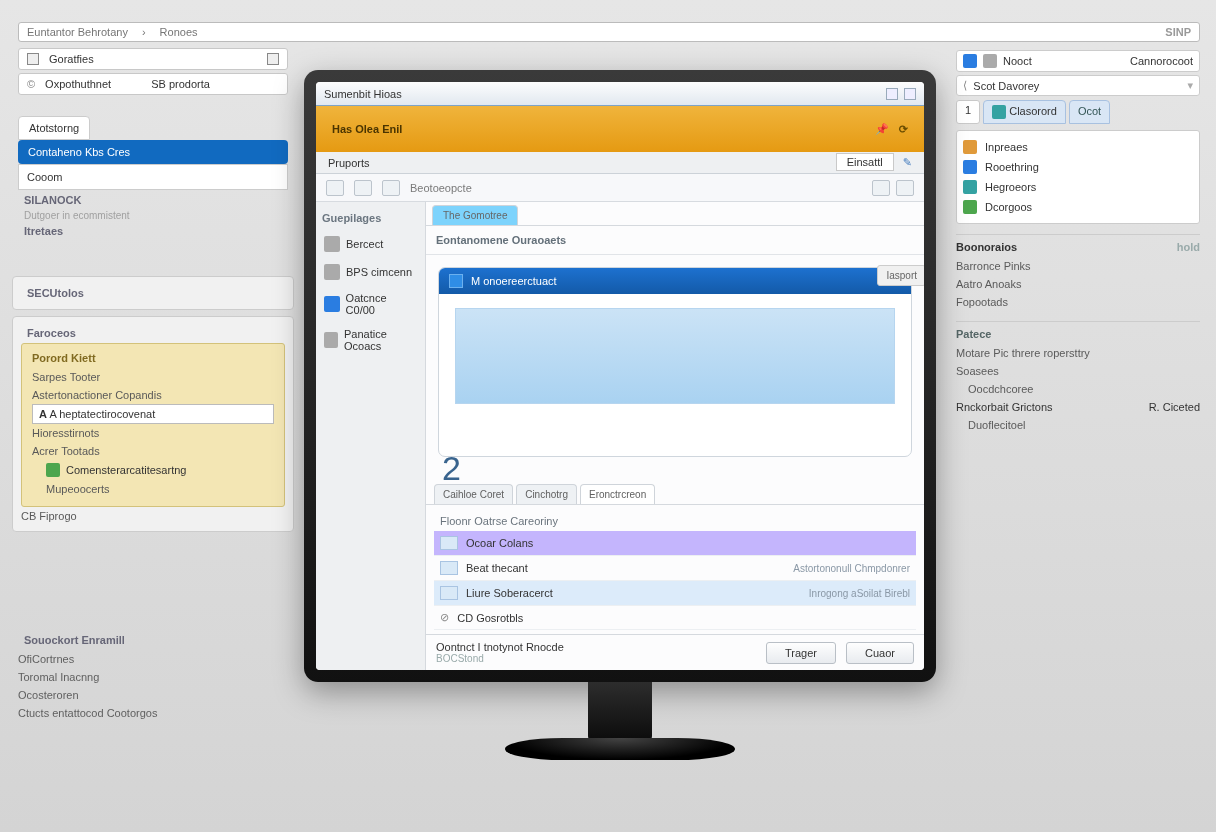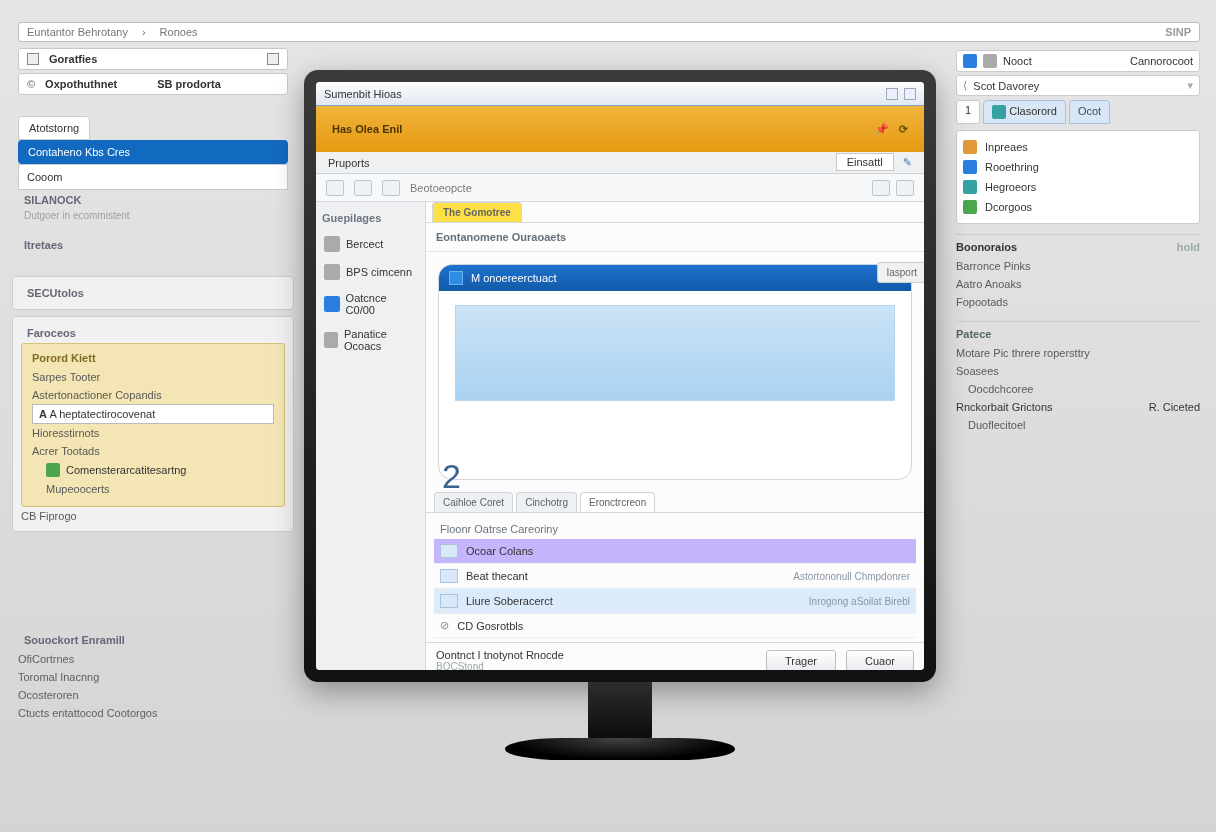--- a/index.html
+++ b/index.html
@@ -7,21 +7,21 @@
 body { background: linear-gradient(#e6e6e6, #d4d4d4); position: relative; }
 
 
 .bg { position:absolute; inset:0; filter: blur(.3px); }
 
 .bg-top-strip { position:absolute; left:18px; top:22px; right:16px; height:20px;
   background:#fff; border:1px solid #bbb; border-radius:3px; display:flex; align-items:center; padding:3px 8px; gap:14px;}
 .bg-top-strip span { color:#767676; }
 .bg-top-strip .right { margin-left:auto; color:#999; font-weight:600;}
 
-.bg-toolbars { position:absolute; left:18px; top:48px; width:270px;font-weight:bold; }
+.bg-toolbars { position:absolute; left:18px; top:48px; width:270px; }
 .toolbar-row { background:#fff; border:1px solid #c8c8c8; border-radius:3px; margin-bottom:3px;
   display:flex; align-items:center; padding:4px 8px; gap:10px;}
 .toolbar-row .sq{width:12px;height:12px;border:1px solid #888;background:#eee;}
 .toolbar-row.wide{width:270px;}
 
 .bg-nav1 { position:absolute; left:18px; top:116px; width:270px; }
 .tab-like { border:1px solid #ccc; background:#fff; border-radius:4px 4px 0 0; padding:5px 10px; color:#6a6a6a; display:inline-block;}
 .blue-bar { background:#116ac0; color:#fff; padding:6px 10px; border-radius:4px;}
 .gray-card{ background:#fff; border:1px solid #ccc; padding:6px 8px;}
 .subhead { color:#667; font-weight:600; padding:4px 6px;}
@@ -65,24 +65,24 @@
 .tool-row .btn{width:18px;height:16px;border:1px solid #bcc4cc;background:#eef2f5;border-radius:2px;}
 
 .body-split{ display:flex; flex:1; min-height:0;}
 .nav-col { width:110px; background:#eef0f2; border-right:1px solid #d5d9de; padding:8px 6px;}
 .nav-col h5{color:#6b7680;font-weight:600;padding:2px 0 6px;}
 .nav-col .ni{display:flex;gap:6px;align-items:center;padding:6px 2px;color:#5a6470;}
 .nav-col .ni .ico{width:16px;height:16px;}
 
 .center-col { flex:1; display:flex; flex-direction:column; background:#fcfcfd;}
 .cc-tabs{height:24px;border-bottom:1px solid #d5d9de;display:flex;align-items:flex-end;padding:0 6px;}
-.cc-tabs .t{border:1px solid #cfd4da;border-bottom:none;background:#fde047;padding:4px 10px;border-radius:4px 4px 0 0;font-size:10px;color:#666;font-weight:bold;}
+.cc-tabs .t{border:1px solid #cfd4da;border-bottom:none;background:#7dd3fc;padding:4px 10px;border-radius:4px 4px 0 0;font-size:10px;color:#666;}
 .cc-head{padding:8px 10px;color:#64707a;font-weight:600;border-bottom:1px solid #e1e4e8;}
 .doc-area{flex:1;padding:12px;position:relative;}
-.doc-card{border:1px solid #cfd6dd;border-radius:14px;overflow:hidden;background:#fff;height:216px;}
+.doc-card{border:1px solid #cfd6dd;border-radius:7px;overflow:hidden;background:#fff;height:190px;}
 .doc-card .hd{background:linear-gradient(#1d71cf,#135aa8);color:#fff;padding:6px 10px;display:flex;align-items:center;gap:8px;}
 .doc-card .hd .sq{width:14px;height:14px;background:#2f8de6;border:1px solid #6bb0ef;}
 .doc-card .body{height:100%;}
 .doc-card .body .inner{margin:14px 16px;height:96px;background:linear-gradient(#cbe3f6,#a9d2f1);border:1px solid #b6d5ef;}
 .big-two{position:absolute;left:16px;bottom:-4px;font-size:34px;color:#39648e;font-weight:300;}
 .side-chip{position:absolute;right:-2px;top:10px;background:#f0f0f0;border:1px solid #ccc;padding:4px 8px;border-radius:3px;font-size:10px;color:#666;}
 
 .list-tabs{display:flex;gap:3px;border-bottom:1px solid #d5d9de;padding:0 8px;}
 .list-tabs .t{border:1px solid #cfd4da;border-bottom:none;background:#eef1f4;padding:4px 8px;border-radius:4px 4px 0 0;font-size:10px;color:#606060;}
 .list-area{padding:6px 8px 4px;}
@@ -125,21 +125,21 @@
       <span>Atotstorng</span>
     </div>
     <div class="blue-bar">
       <span style="color:#fff">Contaheno Kbs Cres</span>
     </div>
     <div class="gray-card">
       <span>Cooom</span>
     </div>
     <div class="subhead">SILANOCK</div>
     <div style="color:#a0a0a0;padding:0 6px;font-size:10px">Dutgoer in ecommistent</div>
-    <div class="subhead" style="margin-top:14px">Itretaes</div>
+    <div class="subhead" style="">Itretaes</div>
   </div>
 
   <div class="bg-mid-left">
     <div class="panel">
       <div class="subhead">SECUtolos</div>
     </div>
     <div class="panel">
       <div class="subhead">Faroceos</div>
       <div class="yellow-card">
         <div style="color:#806a20;font-weight:600;padding-bottom:4px">Porord Kiett</div>

